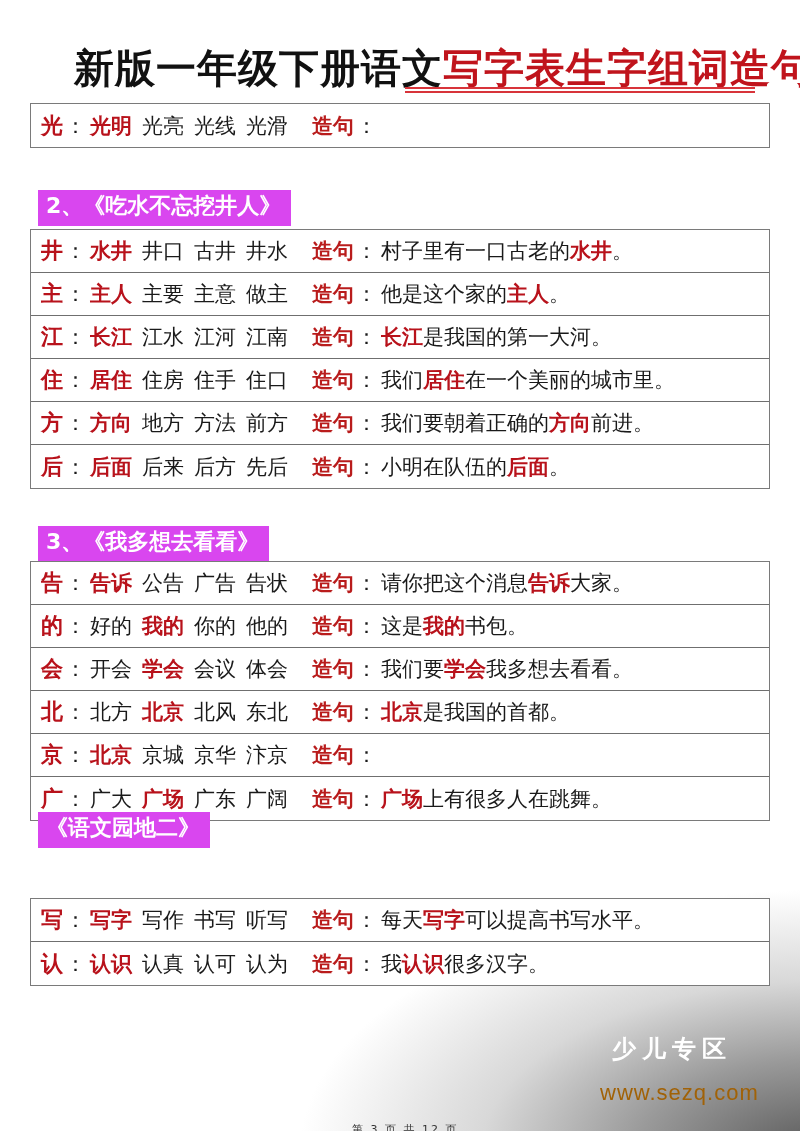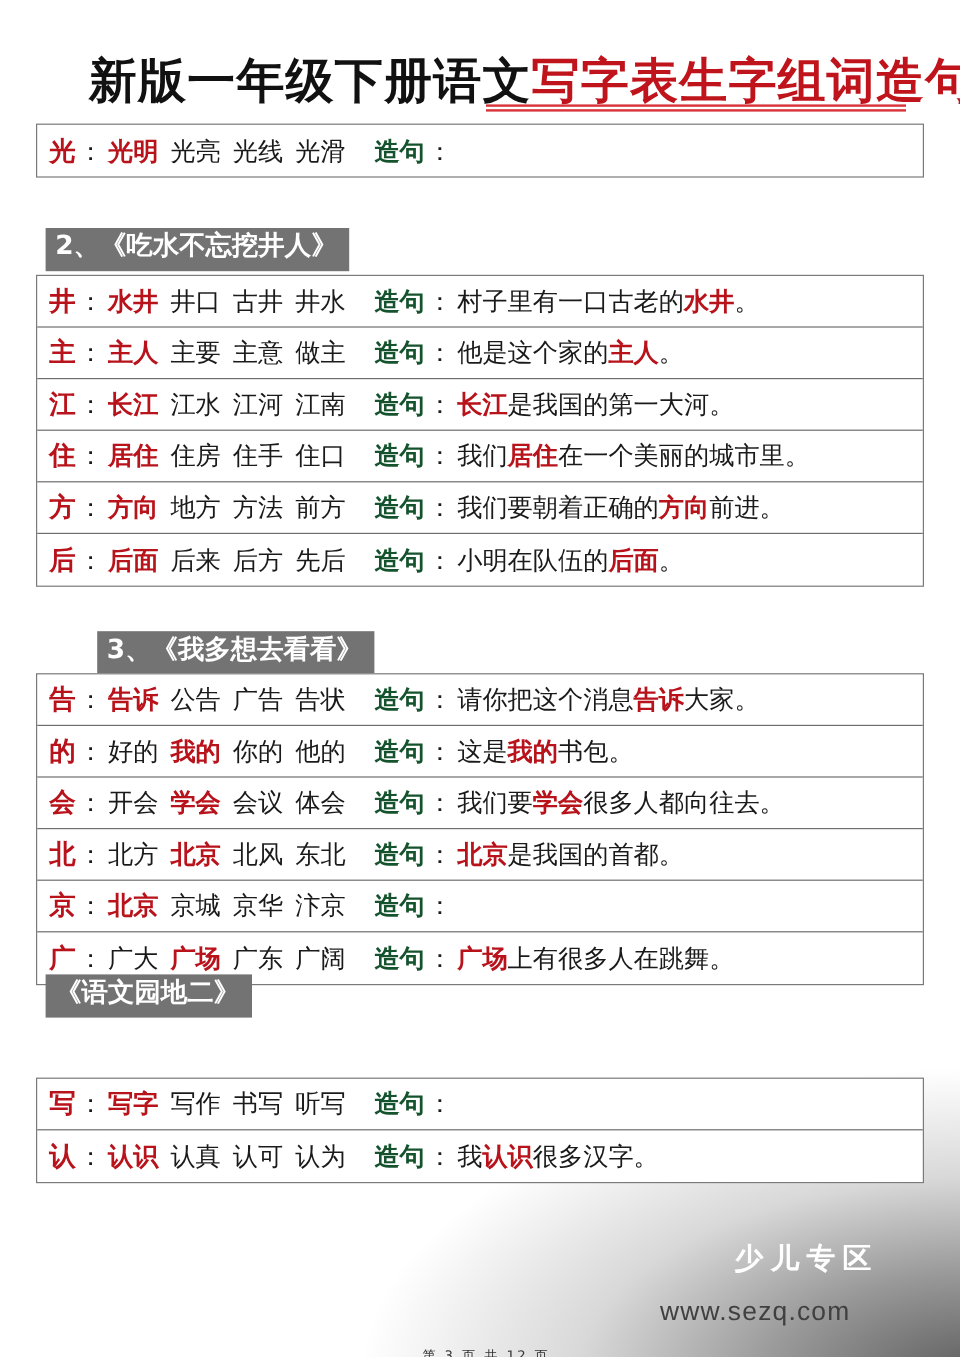--- a/index.html
+++ b/index.html
@@ -33,37 +33,37 @@
   .row {
     height: 43px; display: flex; align-items: center; padding-left: 10px;
     font-size: 21px; color: #1a1a1a; white-space: nowrap;
     border-bottom: 1.5px solid #6f6f6f;
   }
   .row:last-child { border-bottom: none; }
   .ch { color: #b8121b; font-weight: bold; font-size: 22px; }
   .colon { margin: 0 4px 0 2px; }
   .w { margin-right: 10px; }
   .w.hl { color: #b8121b; font-weight: bold; }
-  .zj { color: #14532d; font-weight: bold; margin-left: 14px; }
+  .zj { color: #b91c1c; font-weight: bold; margin-left: 14px; }
   .sent .hl { color: #b8121b; font-weight: bold; }
   .sec-header {
-    position: absolute; left: 38px; height: 36px; background: #737373;
+    position: absolute; left: 38px; height: 36px; background: #d946ef;
     color: #fff; font-size: 22px; line-height: 32px; padding: 0 10px 0 8px;
     font-family: "DejaVu Sans", sans-serif; font-weight: bold;
   }
   .footer-page {
     position: absolute; left: 352px; top: 1095px; font-size: 11px; color: #333;
     font-family: "DejaVu Sans", sans-serif; letter-spacing: 2px; margin-top: 27px;
   }
   .wm-title {
     position: absolute; left: 612px; top: 1033px; font-size: 24px; color: #fff;
     font-weight: bold; font-family: "DejaVu Sans", sans-serif; letter-spacing: 6px;
   }
   .wm-url {
-    position: absolute; left: 550px; top: 1080px; font-size: 22px; color: #404040;
+    position: absolute; left: 600px; top: 1080px; font-size: 22px; color: #a16207;
     font-family: "Liberation Sans", sans-serif; letter-spacing: 1px;
   }
 </style>
 </head>
 <body>
 
 <div class="corner-shade"></div>
 
 <div class="title">
   <span class="black">新版一年级下册语文</span><span class="red">写字表生字组词造句</span>
@@ -146,21 +146,21 @@
       <span class="w hl">后面</span>
       <span class="w">后来</span>
       <span class="w">后方</span>
       <span class="w">先后</span>
       <span class="zj">造句</span>
       <span class="colon">：</span>
       <span class="sent"><span>小明在队伍的</span><span class="hl">后面</span><span>。</span></span>
     </div>
   </div>
 
-<div class="sec-header" style="top:526px;margin-left:43px;">3、《我多想去看看》</div>
+<div class="sec-header" style="top:526px;">3、《我多想去看看》</div>
 <div class="box" id="sec-1" style="top:561px;">
     <div class="row">
       <span class="ch">告</span>
       <span class="colon">：</span>
       <span class="w hl">告诉</span>
       <span class="w">公告</span>
       <span class="w">广告</span>
       <span class="w">告状</span>
       <span class="zj">造句</span>
       <span class="colon">：</span>
@@ -179,21 +179,21 @@
     </div>
     <div class="row">
       <span class="ch">会</span>
       <span class="colon">：</span>
       <span class="w">开会</span>
       <span class="w hl">学会</span>
       <span class="w">会议</span>
       <span class="w">体会</span>
       <span class="zj">造句</span>
       <span class="colon">：</span>
-      <span class="sent"><span>我们要</span><span class="hl">学会</span><span>很多人都向往去。</span></span>
+      <span class="sent"><span>我们要</span><span class="hl">学会</span><span>我多想去看看。</span></span>
     </div>
     <div class="row">
       <span class="ch">北</span>
       <span class="colon">：</span>
       <span class="w">北方</span>
       <span class="w hl">北京</span>
       <span class="w">北风</span>
       <span class="w">东北</span>
       <span class="zj">造句</span>
       <span class="colon">：</span>
@@ -226,20 +226,21 @@
 <div class="box" id="sec-2" style="top:898px;">
     <div class="row">
       <span class="ch">写</span>
       <span class="colon">：</span>
       <span class="w hl">写字</span>
       <span class="w">写作</span>
       <span class="w">书写</span>
       <span class="w">听写</span>
       <span class="zj">造句</span>
       <span class="colon">：</span>
+      <span class="sent"><span>每天</span><span class="hl">写字</span><span>可以提高书写水平。</span></span>
     </div>
     <div class="row">
       <span class="ch">认</span>
       <span class="colon">：</span>
       <span class="w hl">认识</span>
       <span class="w">认真</span>
       <span class="w">认可</span>
       <span class="w">认为</span>
       <span class="zj">造句</span>
       <span class="colon">：</span>

